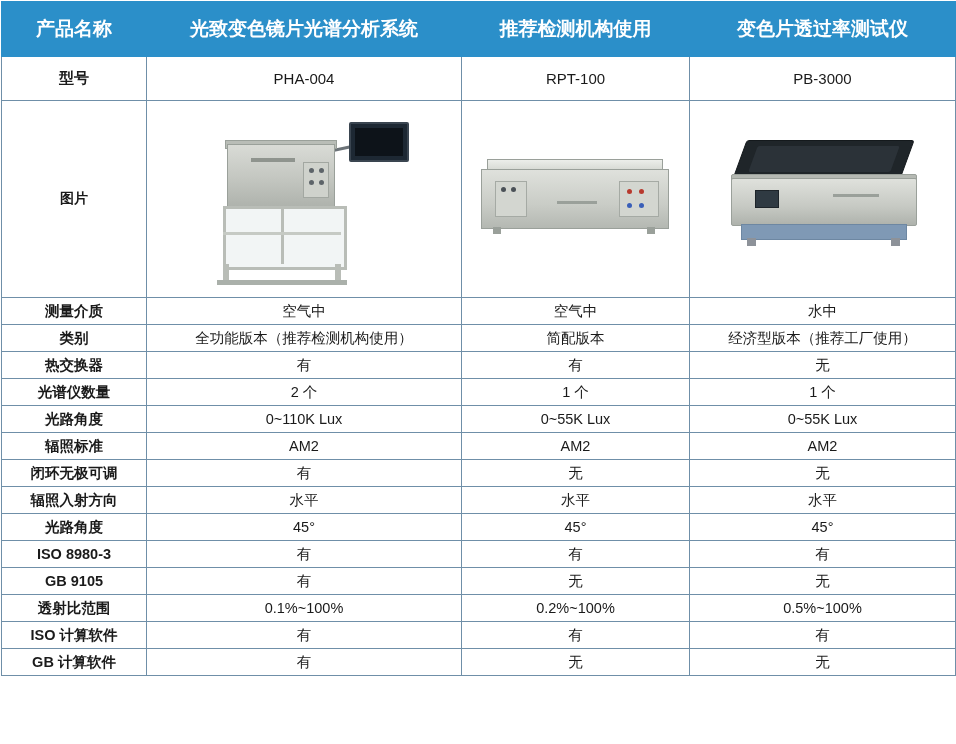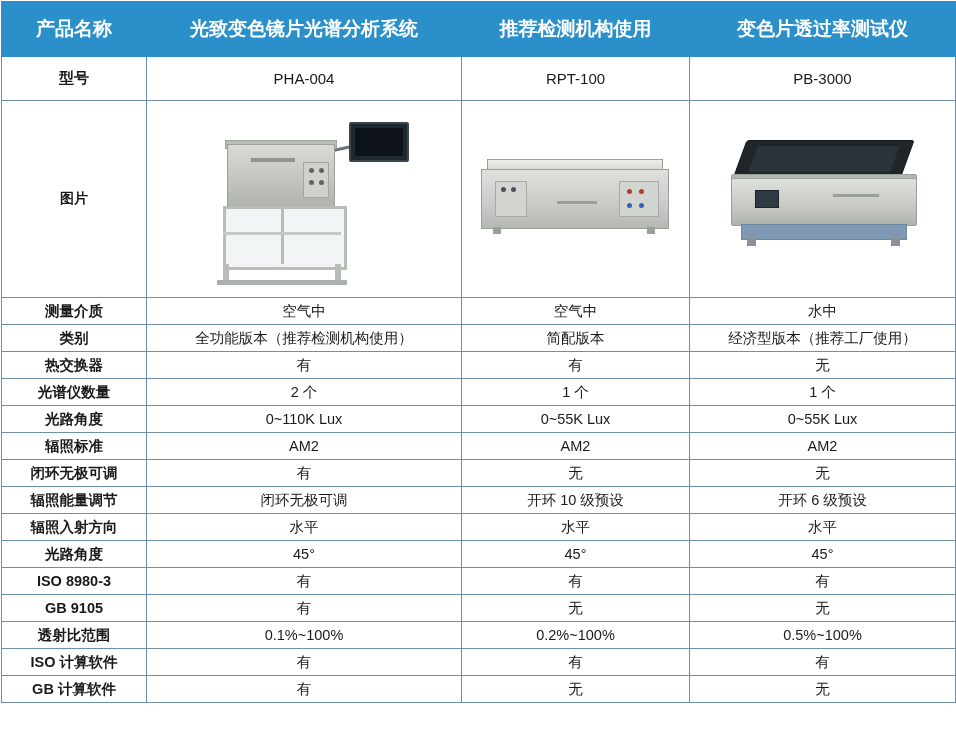--- a/index.html
+++ b/index.html
@@ -336,26 +336,20 @@
         <td>AM2</td>
         <td>AM2</td>
       </tr>
       <tr class="data">
         <td class="rowlabel">闭环无极可调</td>
         <td>有</td>
         <td>无</td>
         <td>无</td>
       </tr>
       <tr class="data">
-        <td class="rowlabel">辐照能量调节</td>
-        <td>闭环无极可调</td>
-        <td>开环 10 级预设</td>
-        <td>开环 6 级预设</td>
-      </tr>
-      <tr class="data">
         <td class="rowlabel">辐照入射方向</td>
         <td>水平</td>
         <td>水平</td>
         <td>水平</td>
       </tr>
       <tr class="data">
         <td class="rowlabel">光路角度</td>
         <td>45°</td>
         <td>45°</td>
         <td>45°</td>

